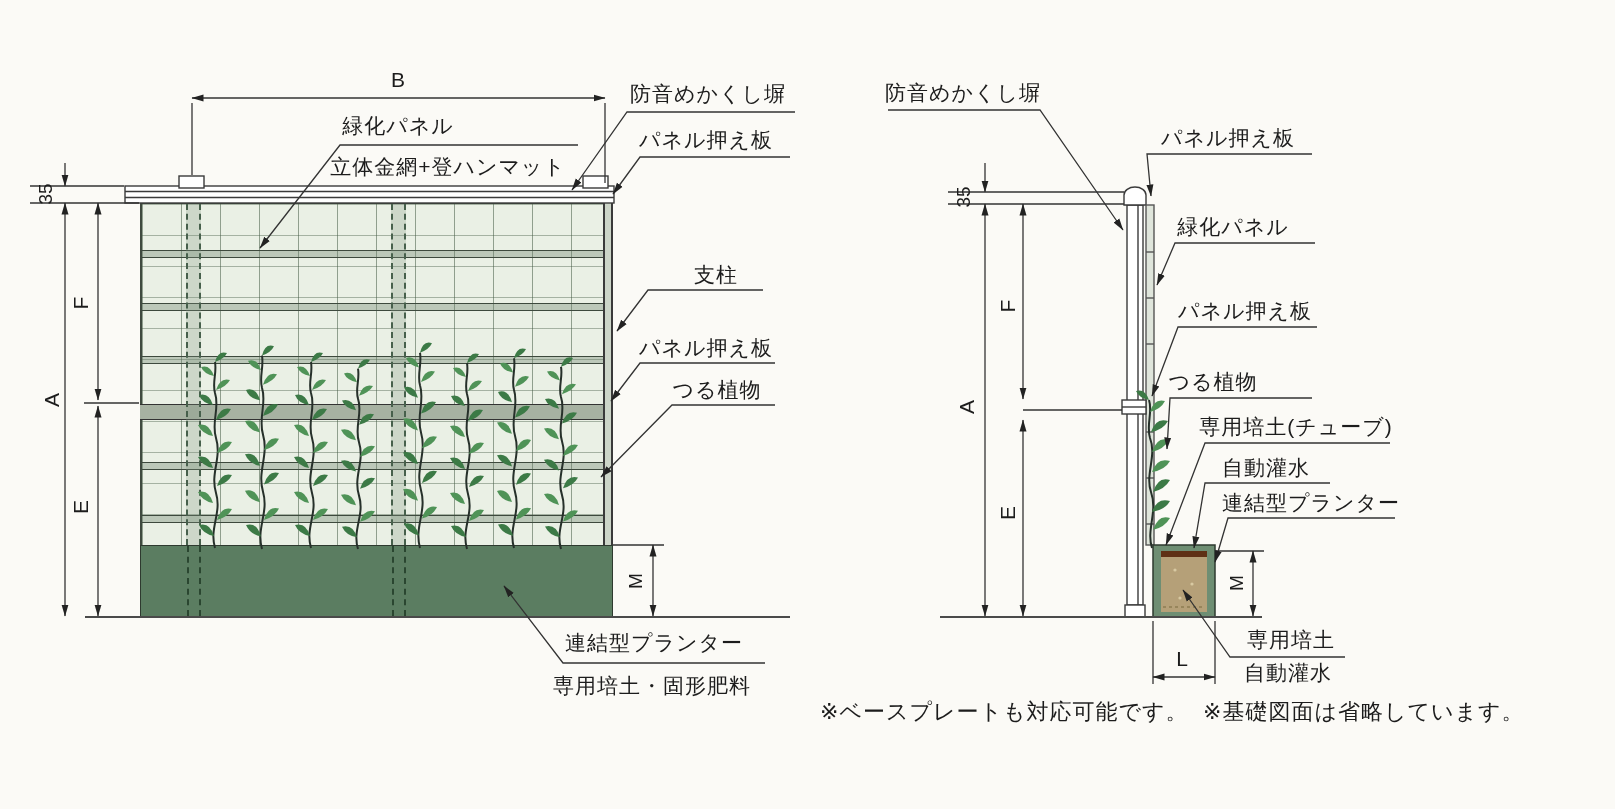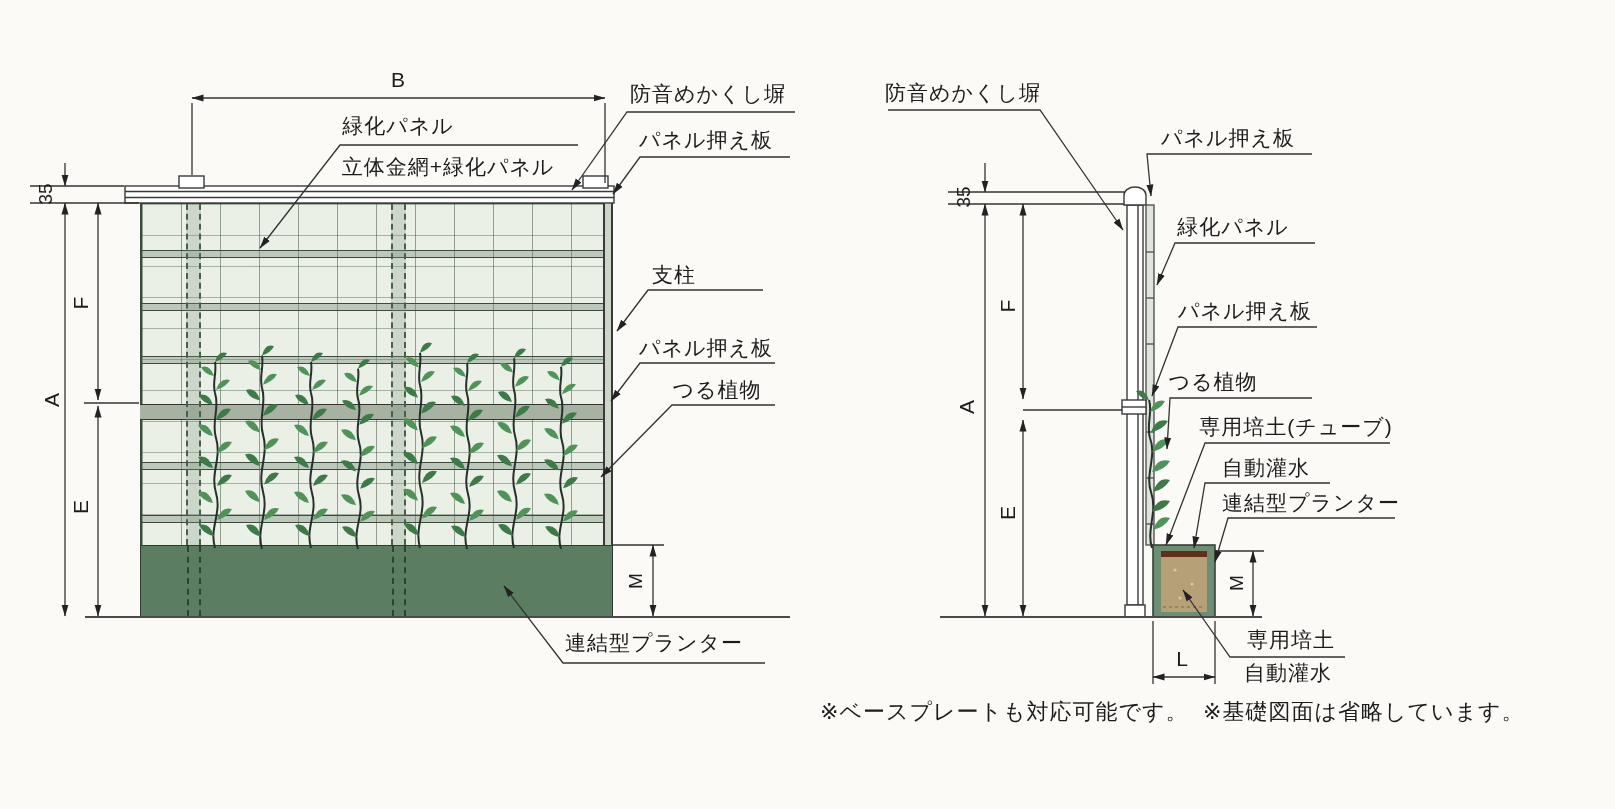--- a/index.html
+++ b/index.html
@@ -203,27 +203,28 @@
   </svg>
 
   <div class="dimh" style="left:398px;top:80px">B</div>
   <div class="dim" style="left:46px;top:194px;font-size:19px">35</div>
   <div class="dim" style="left:52px;top:400px">A</div>
   <div class="dim" style="left:81px;top:303px">F</div>
   <div class="dim" style="left:81px;top:507px">E</div>
   <div class="dim" style="left:636px;top:581px;font-size:19px">M</div>
 
   <div class="lbl" style="left:398px;top:126px">緑化パネル</div>
-  <div class="lbl" style="left:448px;top:167px">立体金網+緑化パネル</div>
+  <div class="lbl" style="left:448px;top:167px">立体金網+登ハンマット</div>
   <div class="lbl" style="left:708px;top:94px">防音めかくし塀</div>
   <div class="lbl" style="left:706px;top:140px">パネル押え板</div>
-  <div class="lbl" style="left:674px;top:275px">支柱</div>
+  <div class="lbl" style="left:716px;top:275px">支柱</div>
   <div class="lbl" style="left:706px;top:348px">パネル押え板</div>
   <div class="lbl" style="left:717px;top:390px">つる植物</div>
   <div class="lbl" style="left:654px;top:643px">連結型プランター</div>
+  <div class="lbl" style="left:652px;top:686px">専用培土・固形肥料</div>
 
   <div class="dim" style="left:964px;top:197px;font-size:19px">35</div>
   <div class="dim" style="left:967px;top:407px">A</div>
   <div class="dim" style="left:1008px;top:306px">F</div>
   <div class="dim" style="left:1008px;top:513px">E</div>
   <div class="dim" style="left:1237px;top:583px;font-size:19px">M</div>
   <div class="dimh" style="left:1182px;top:659px">L</div>
 
   <div class="lbl" style="left:963px;top:93px">防音めかくし塀</div>
   <div class="lbl" style="left:1228px;top:138px">パネル押え板</div>

